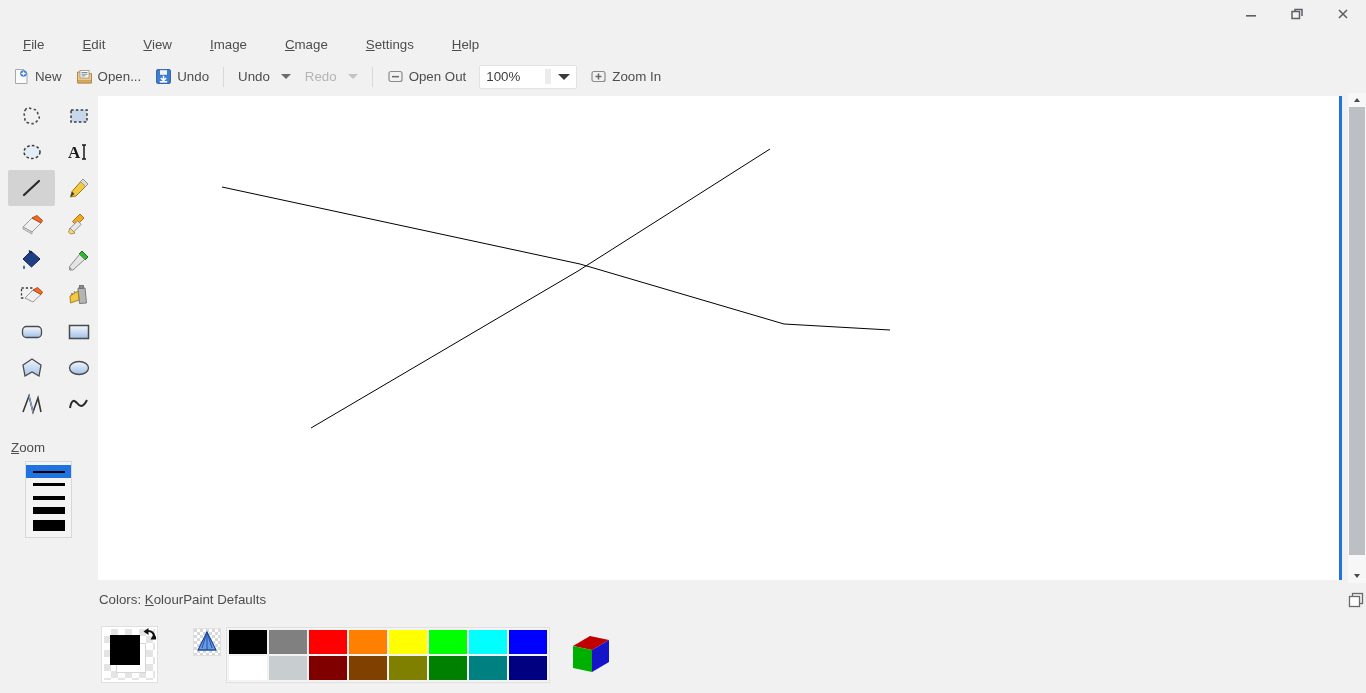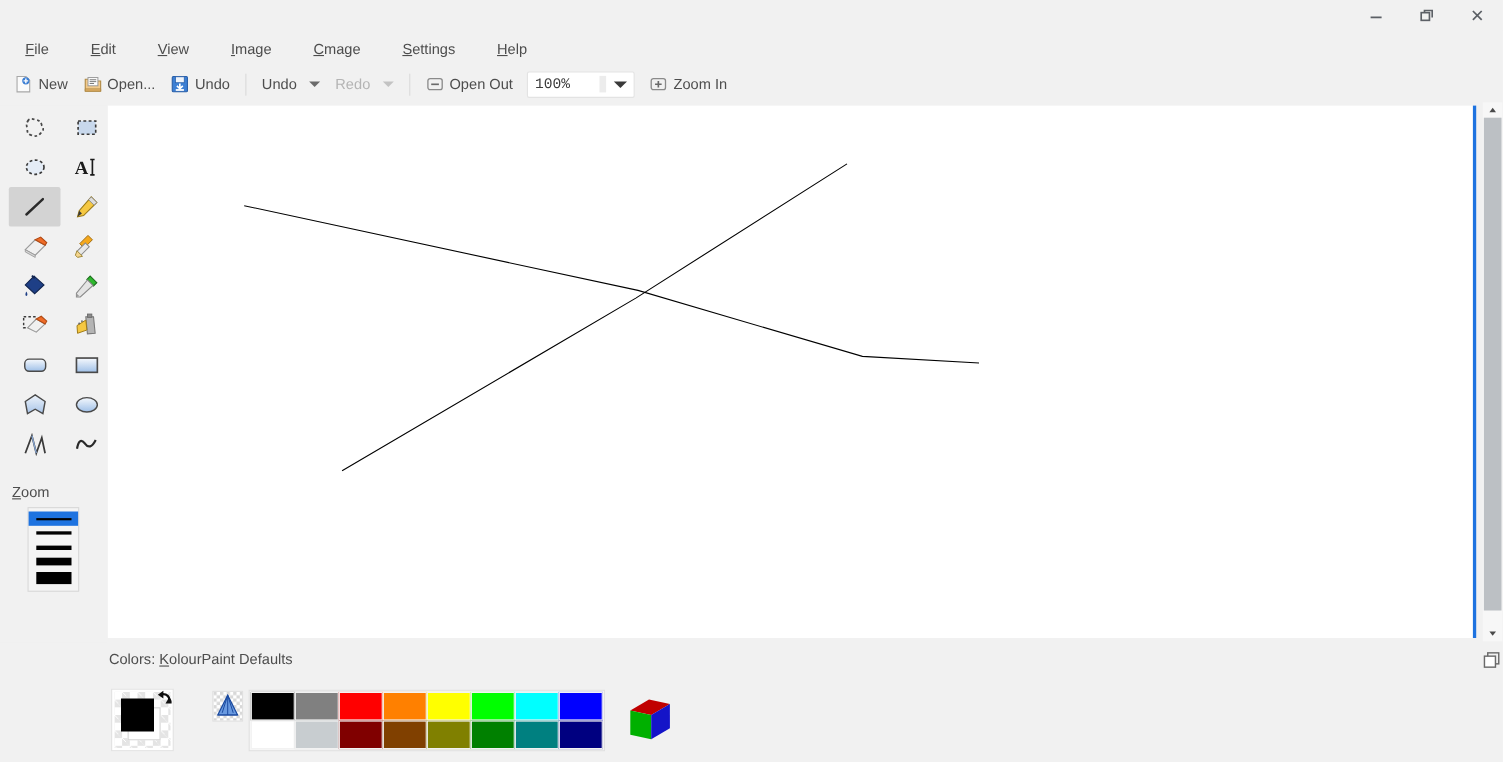--- a/index.html
+++ b/index.html
@@ -53,21 +53,21 @@
   }
   .caret { width: 0; height: 0; border-left: 5px solid transparent; border-right: 5px solid transparent;
            border-top: 5px solid #6b6b6b; }
   .caret.dim { border-top-color: #c3c3c3; }
 
   .zoomcombo {
     width: 98px; height: 24px; background: #ffffff; border: 1px solid #e3e3e3;
     border-radius: 2px; display: flex; align-items: center; padding: 0 6px;
     margin: 0 6px; position: relative;
   }
-  .zoomval { font-size: 13.3px; color: #3c3c3c; font-family: Liberation Mono, monospace; }
+  .zoomval { font-size: 13.3px; color: #3c3c3c; }
   .zoomcaret-wrap { margin-left: auto; display:flex; align-items:center; gap:7px;}
   .zcursor { width: 6px; height: 15px; background: #ececec; }
 
   
   .toolpalette {
     position: absolute; left: 0; top: 96px; width: 98px; height: 488px;
     background: #f1f1f1;
   }
   .toolgrid { display: grid; grid-template-columns: 47px 47px; gap: 0; padding: 2px 2px 0 8px; }
   .toolcell {

